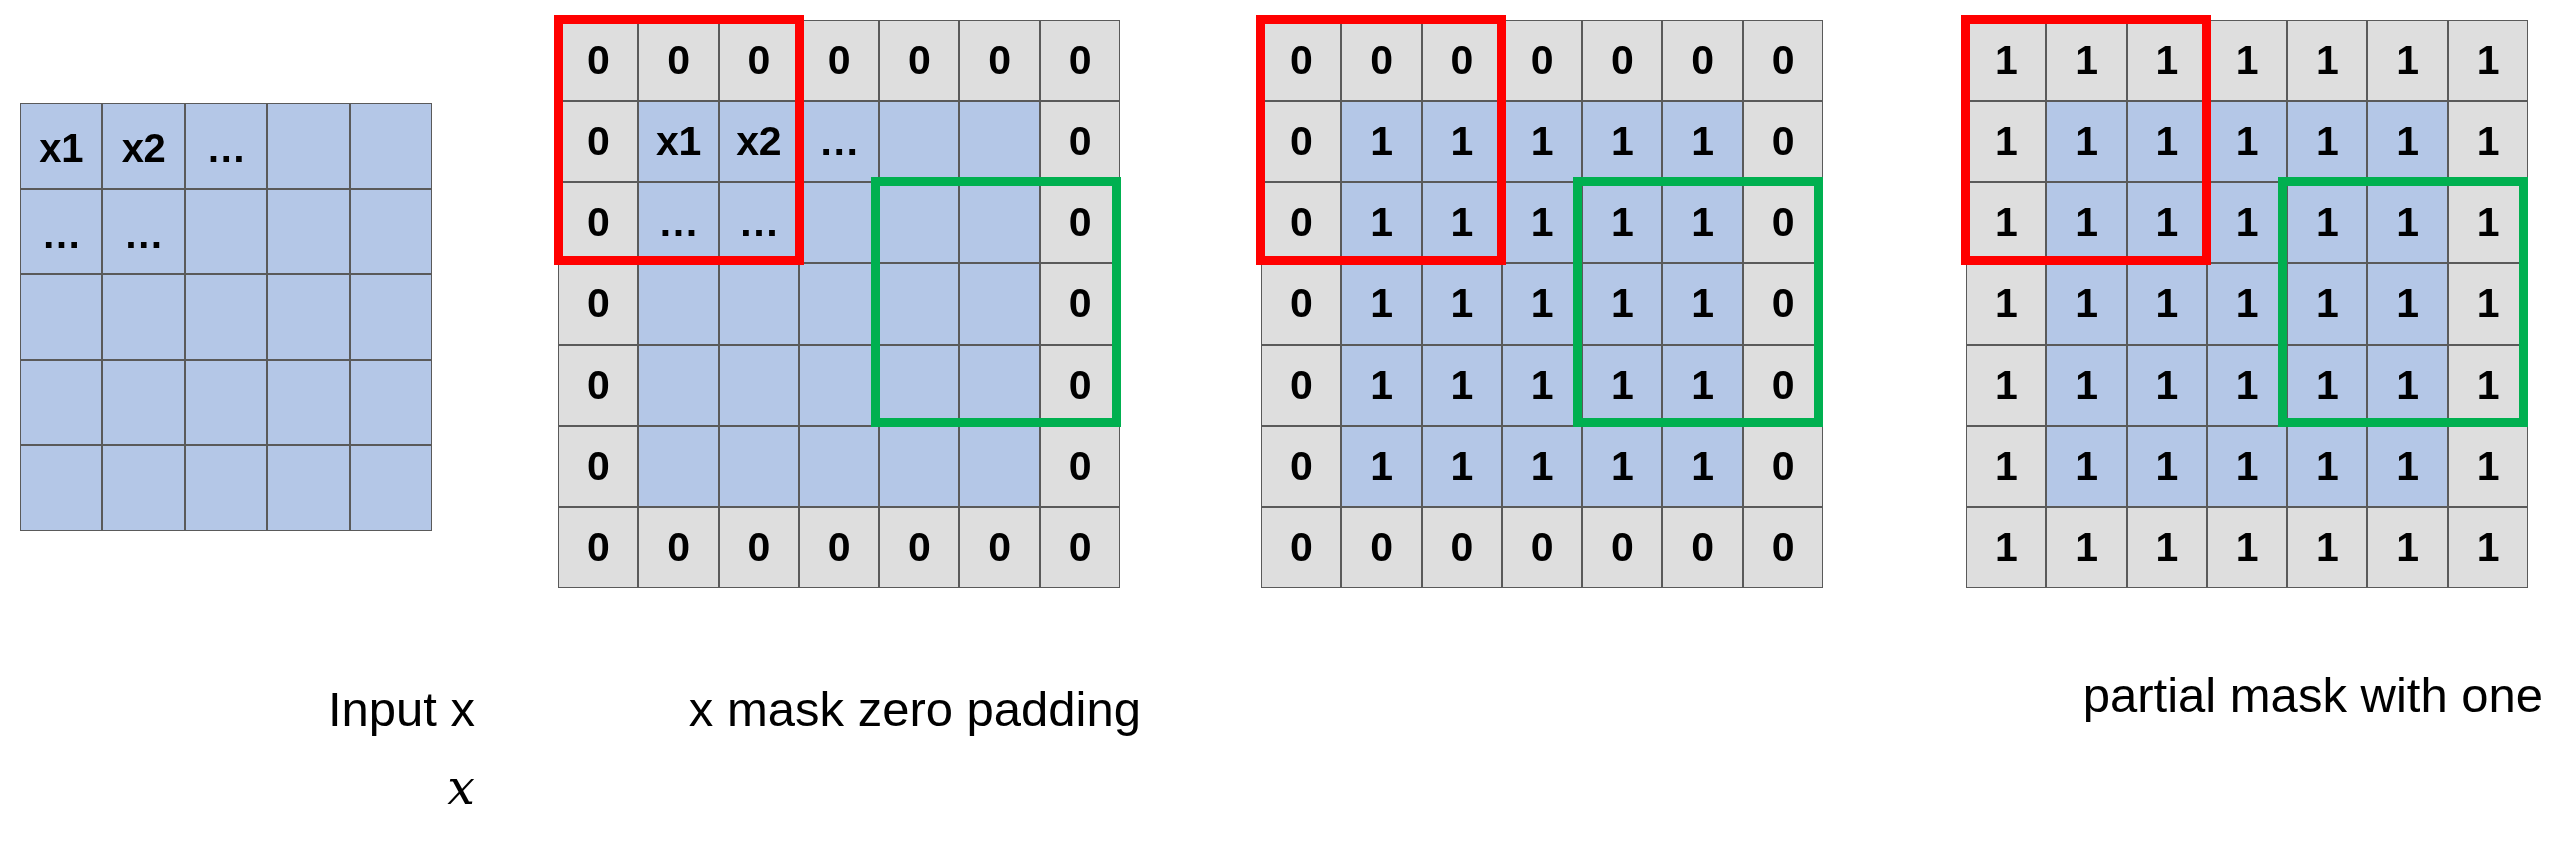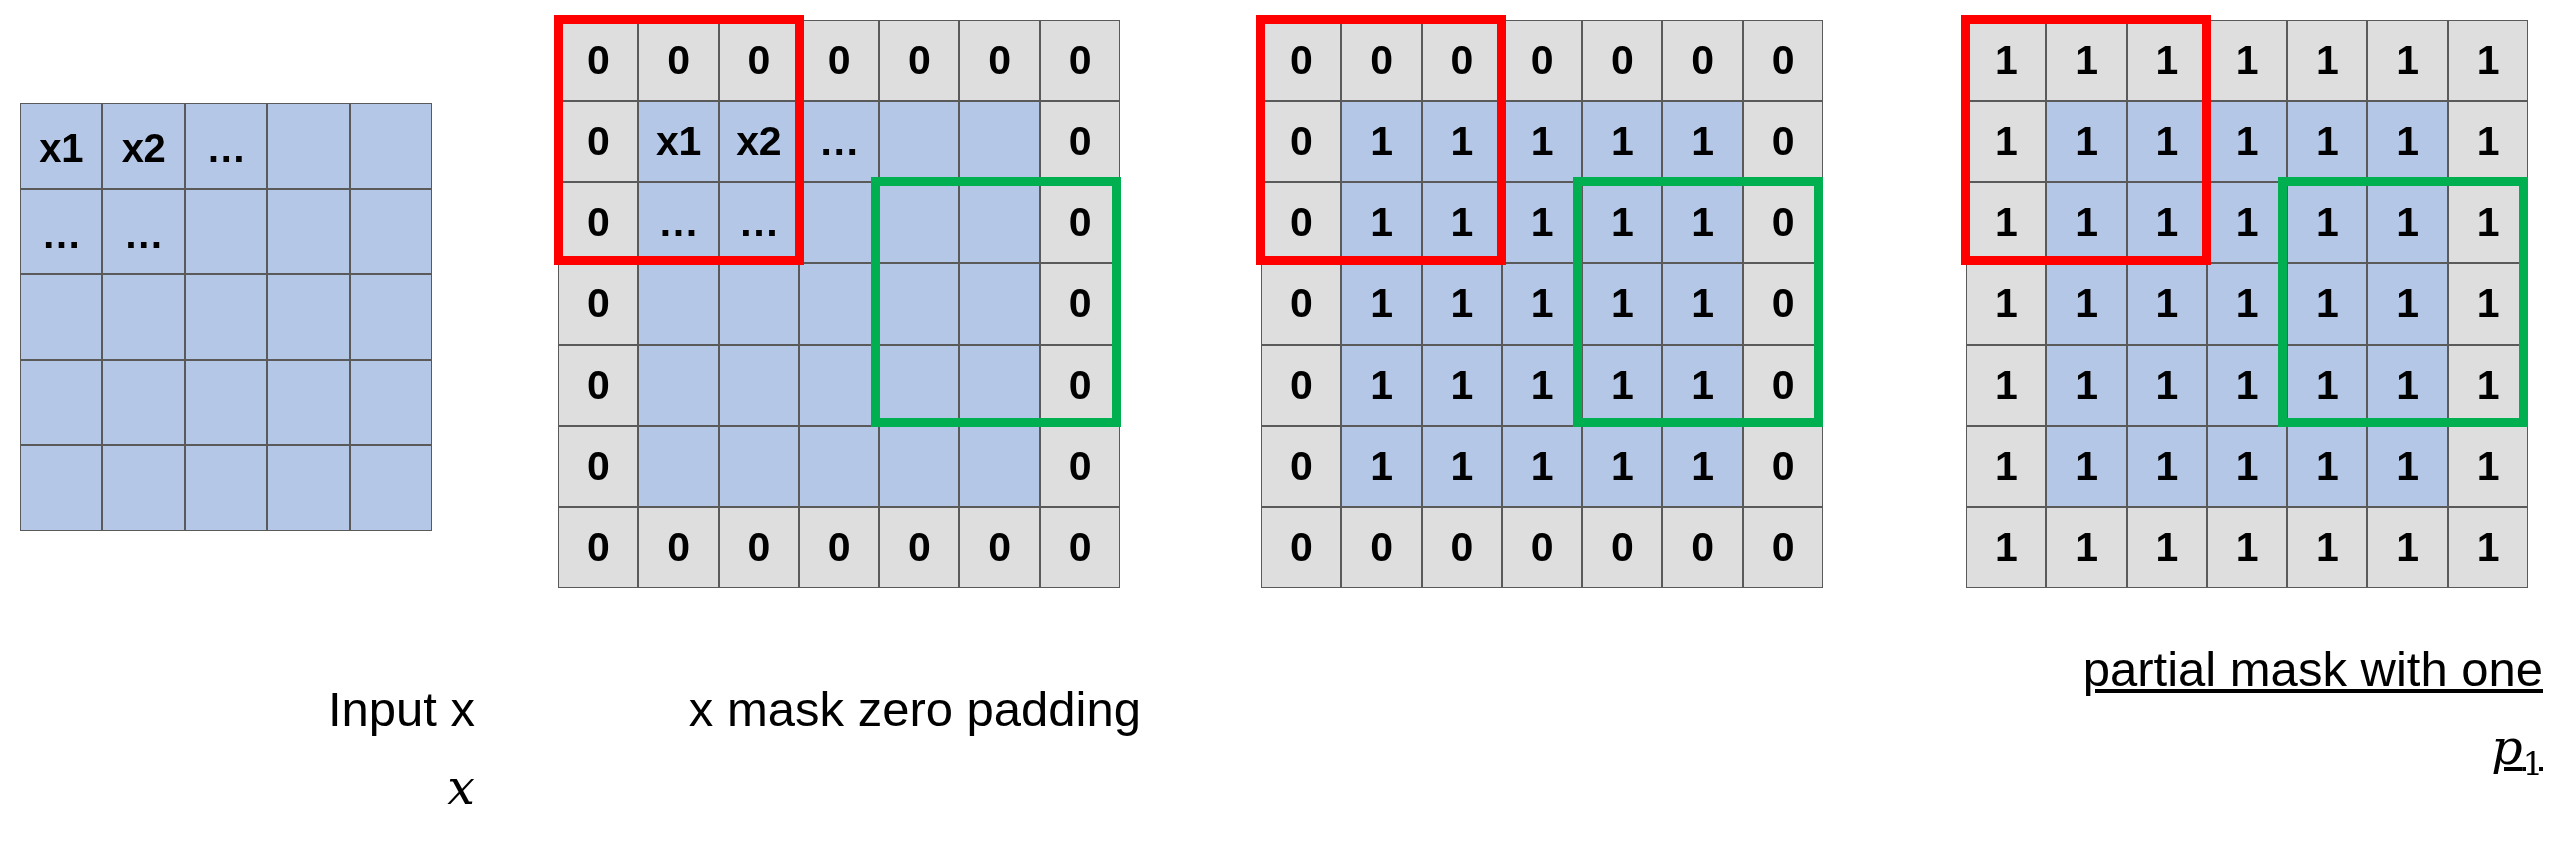--- a/index.html
+++ b/index.html
@@ -89,21 +89,21 @@
   .cap-line2 .sub{
     font-size:32px;
     vertical-align:sub;
     font-style:normal;
     font-family:"DejaVu Serif", serif;
   }
 
   #cap-input{left:0px;top:683px;width:475px;}
   #cap-xpad{left:539px;top:683px;width:602px;}
   #cap-p0{left:1236px;top:683px;width:610px;}
-  #cap-p1{left:1941px;top:643px;width:602px;text-decoration:underline;}
+  #cap-p1{left:1941px;top:669px;width:602px;}
 </style>
 </head>
 <body>
 
 <div id="stage">
 
   <div class="panel">
     <div class="grid" id="grid-input">
         <div class="cell blue">x1</div>
         <div class="cell blue">x2</div>
@@ -306,17 +306,16 @@
     <div class="cap-line2"><span>x</span><span class="sub"></span></div>
   </div>
 
   <div class="caption" id="cap-xpad">
     <div class="cap-line1">x mask zero padding</div>
   </div>
 
 
   <div class="caption" id="cap-p1">
     <div class="cap-line1">partial mask with one</div>
-    <div class="cap-line2"><span>p</span><span class="sub">1</span></div>
   </div>
 
 </div>
 
 
 </body></html>

